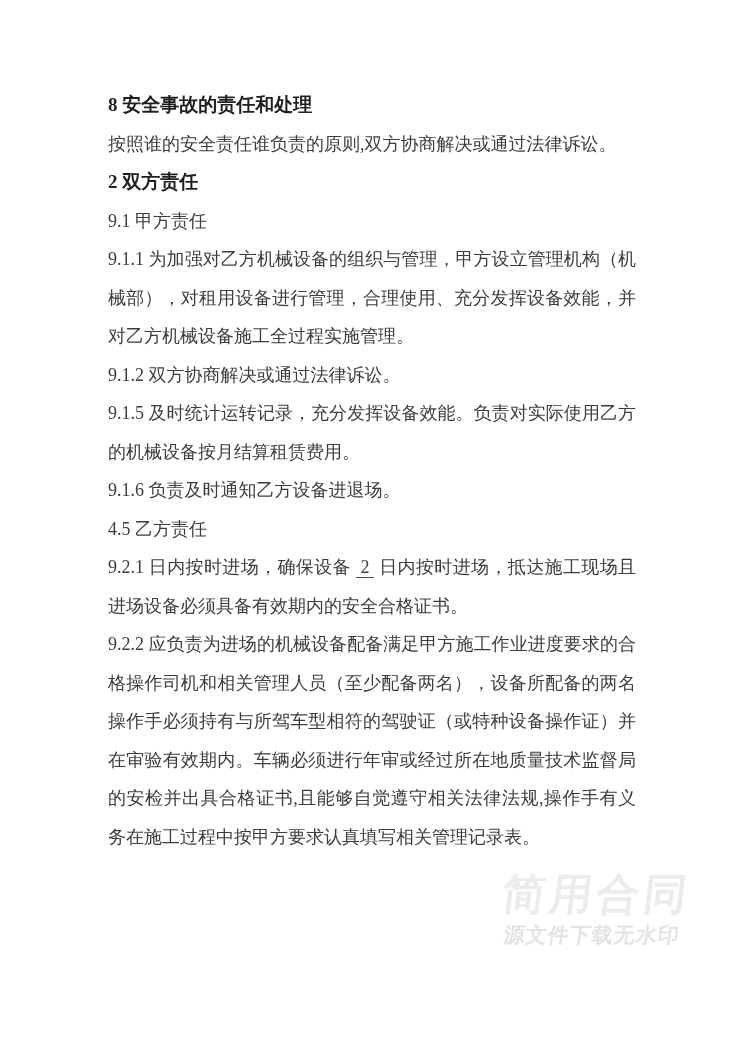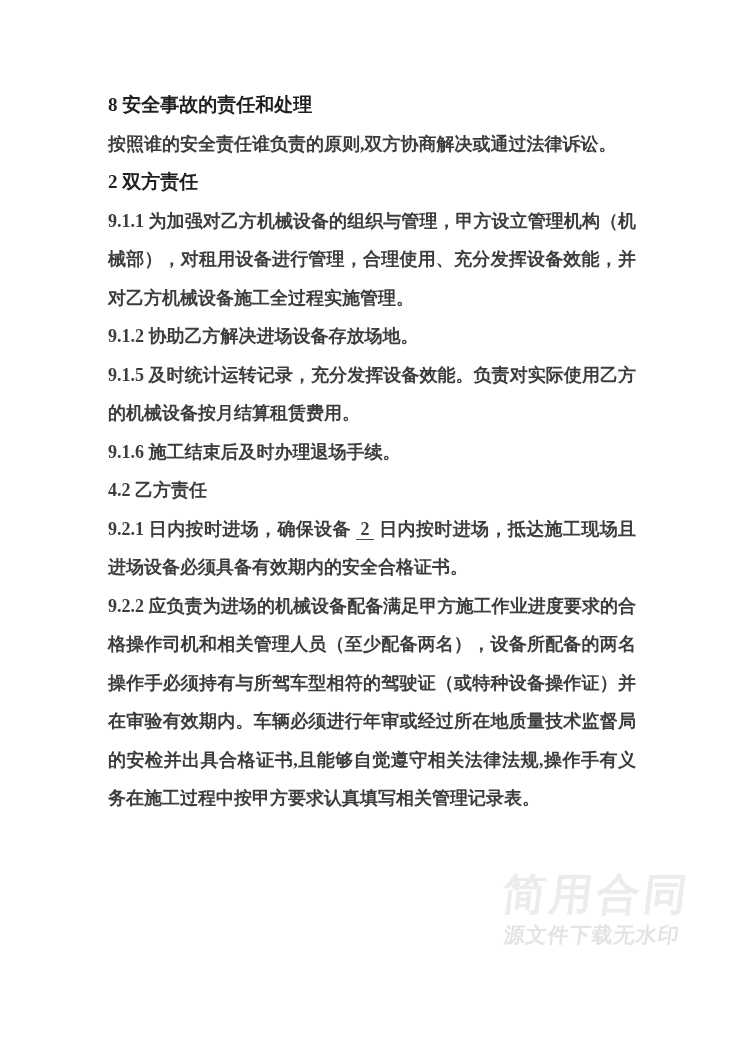--- a/index.html
+++ b/index.html
@@ -24,21 +24,21 @@
   .content p, .content h2 {
     margin: 0;
     padding: 0;
     line-height: 38.5px;
     text-align: justify;
     text-justify: inter-character;
     word-break: break-all;
   }
   .content p {
     font-size: 18px;
-    font-weight: bold;
+    font-weight: normal;
     color: #3d3d3d;
   }
   .content h2 {
     font-size: 19px;
     font-weight: bold;
     color: #1f1f1f;
   }
   .blank {
     display: inline-block;
     min-width: 14px;
@@ -77,32 +77,33 @@
 
 <div class="page">
   <div class="content">
 
     <h2>8 安全事故的责任和处理</h2>
 
     <p>按照谁的安全责任谁负责的原则,双方协商解决或通过法律诉讼。</p>
 
     <h2>2 双方责任</h2>
 
+    <p>9.1 甲方责任</p>
 
     <p>9.1.1 为加强对乙方机械设备的组织与管理，甲方设立管理机构（机械部），对租用设备进行管理，合理使用、充分发挥设备效能，并对乙方机械设备施工全过程实施管理。</p>
 
-    <p>9.1.2 协助乙方解决进场设备存放场地。</p>
+    <p>9.1.2 双方协商解决或通过法律诉讼。</p>
 
 
 
     <p>9.1.5 及时统计运转记录，充分发挥设备效能。负责对实际使用乙方的机械设备按月结算租赁费用。</p>
 
-    <p>9.1.6 施工结束后及时办理退场手续。</p>
+    <p>9.1.6 负责及时通知乙方设备进退场。</p>
 
-    <p>4.2 乙方责任</p>
+    <p>4.5 乙方责任</p>
 
     <p><span>9.2.1 日内按时进场，确保设备</span><span class="blank">2</span><span>日内按时进场，抵达施工现场且进场设备必须具备有效期内的安全合格证书。</span></p>
 
     <p>9.2.2 应负责为进场的机械设备配备满足甲方施工作业进度要求的合格操作司机和相关管理人员（至少配备两名），设备所配备的两名操作手必须持有与所驾车型相符的驾驶证（或特种设备操作证）并在审验有效期内。车辆必须进行年审或经过所在地质量技术监督局的安检并出具合格证书,且能够自觉遵守相关法律法规,操作手有义务在施工过程中按甲方要求认真填写相关管理记录表。</p>
 
   </div>
 
   <div class="watermark">
     <div class="wm-title">简用合同</div>
     <div class="wm-sub">源文件下载无水印</div>

